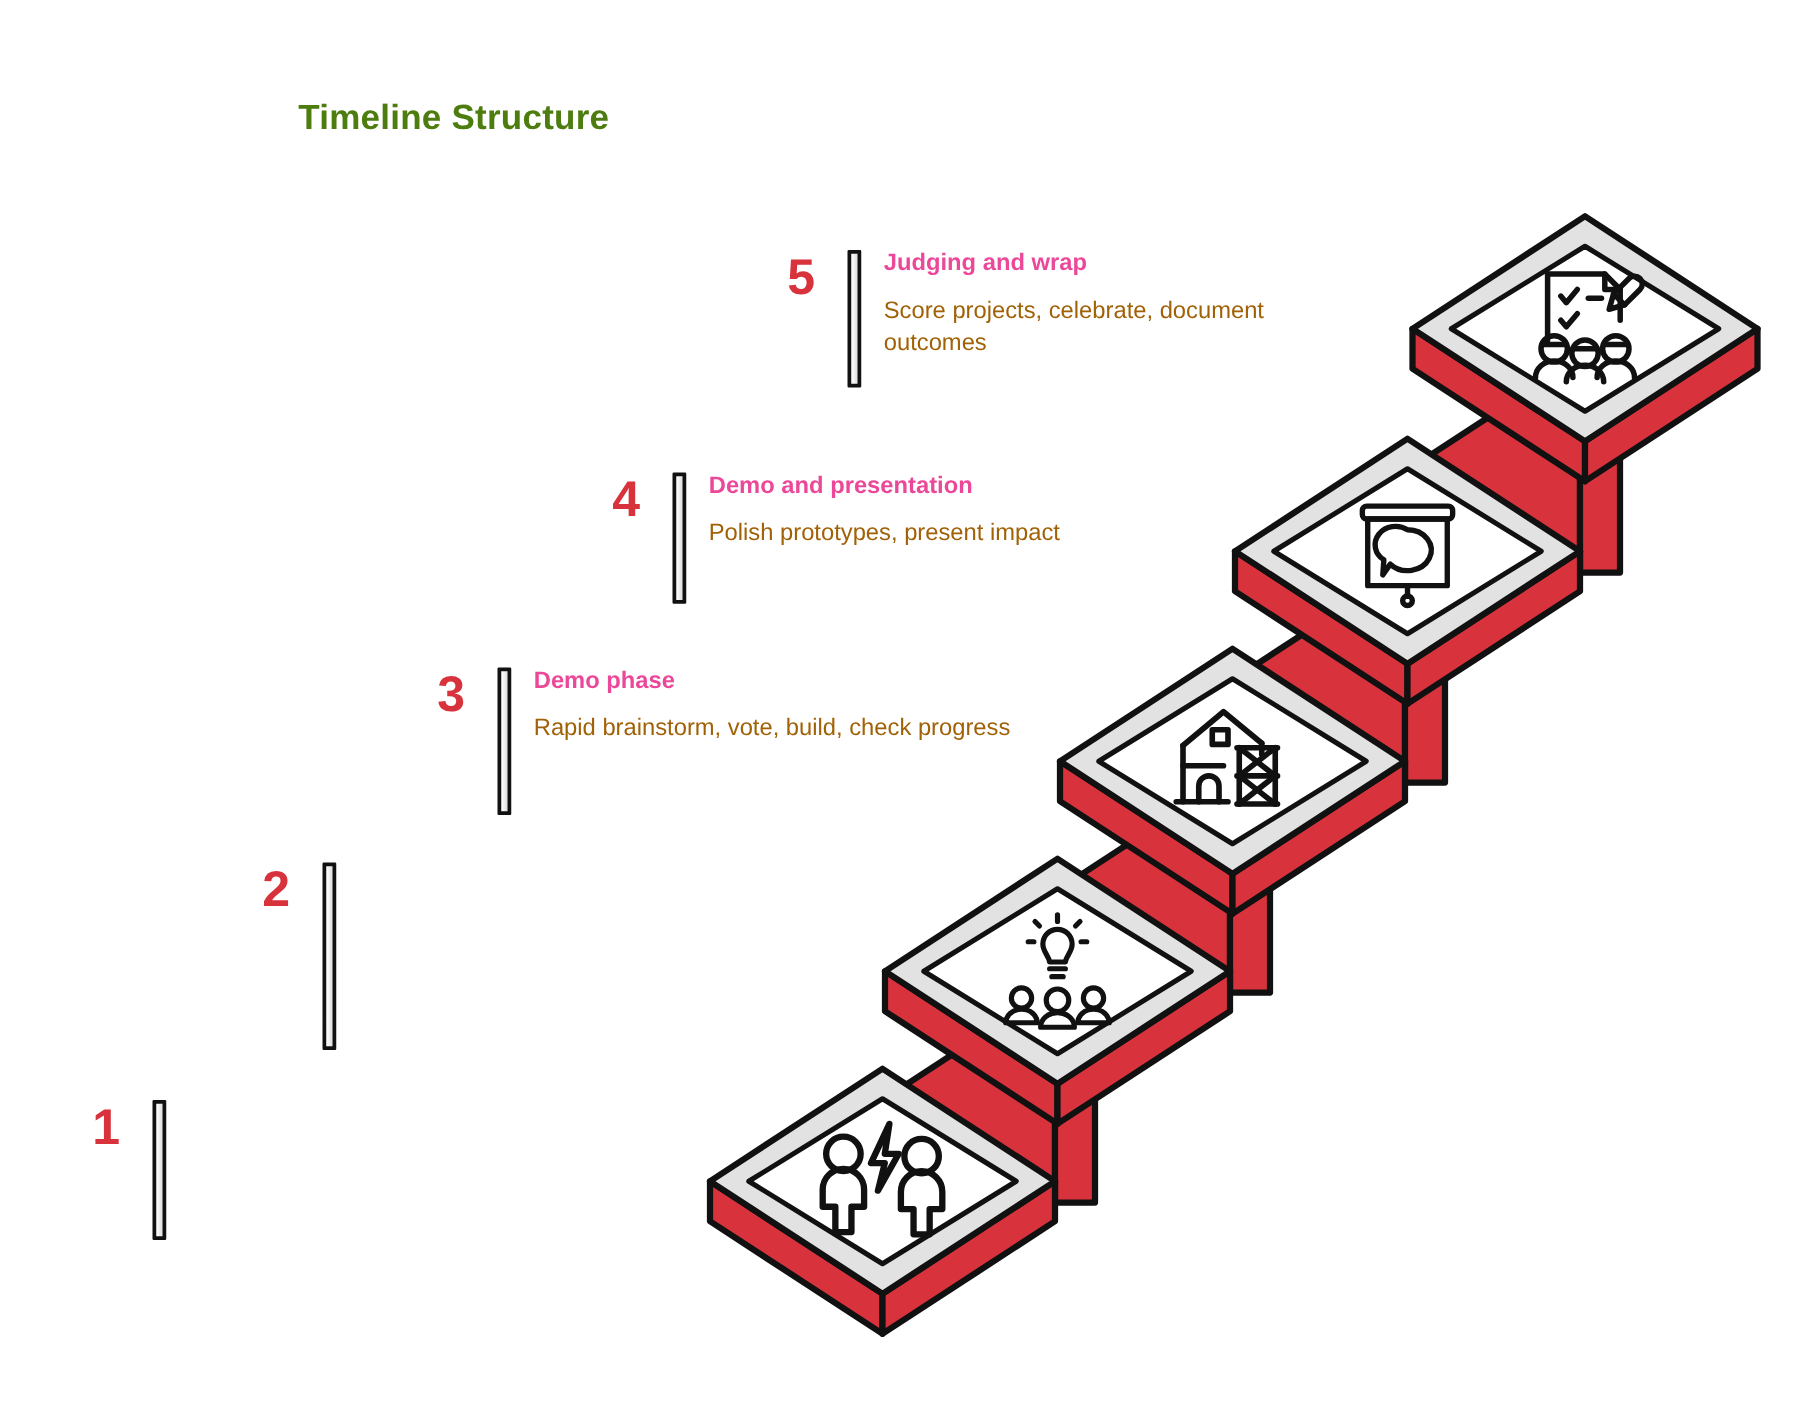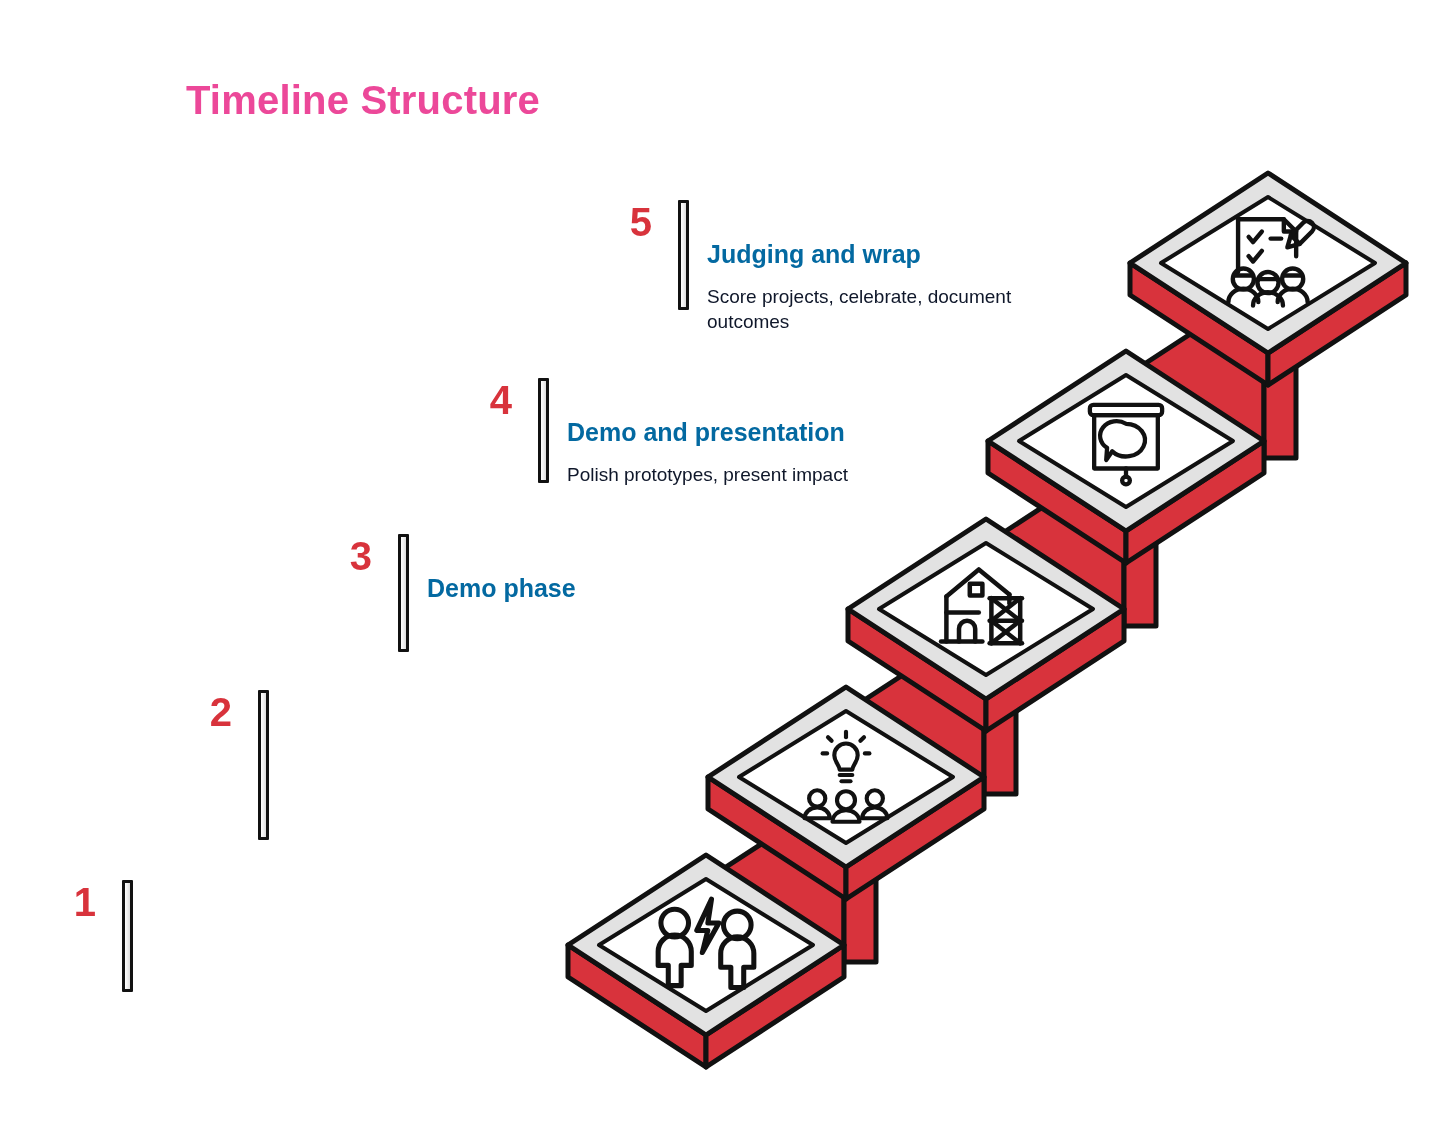--- a/index.html
+++ b/index.html
@@ -17,23 +17,23 @@
     background: #ffffff;
   }
 
   
   #chart-title {
     position: absolute;
     left: 0;
     top: 78px;
     width: 1456px;
     text-align: center;
-    font-size: 40px;
+    font-size: 28px;
     font-weight: bold;
-    color: #ec4899;
+    color: #4d7c0f;
     letter-spacing: 0.2px;
   }
   
   #chart-title { padding-right: 730px; }
 
   
   #staircase {
     position: absolute;
     left: 0; top: 0;
     width: 1456px; height: 1129px;
@@ -63,30 +63,29 @@
     margin: 0 18px 0 26px;
     background: linear-gradient(to right, #ffffff 0%, #f2f2f2 45%, #dcdcdc 100%);
     border: 3px solid #111111;
     border-radius: 1px;
   }
   .step-text {
     flex: 1 1 auto;
     padding-top: 0px;
   }
   .step-heading {
-    font-size: 25px;
+    font-size: 19px;
     font-weight: bold;
-    color: #0369a1;
+    color: #ec4899;
     line-height: 1.18;
     margin-bottom: 14px;
-    margin-top: 40px;
   }
   .step-desc {
     font-size: 19px;
-    color: #0f172a;
+    color: #a16207;
     line-height: 1.33;
     font-weight: normal;
   }
 
   
   #step-block-5 { left: 606px; top: 200px;  width: 420px; }
   #step-block-4 { left: 466px; top: 378px;  width: 500px; }
   #step-block-3 { left: 326px; top: 534px;  width: 520px; }
   #step-block-2 { left: 186px; top: 690px;  width: 510px; }
   #step-block-1 { left:  50px; top: 880px;  width: 500px; }
@@ -274,20 +273,21 @@
       <div class="step-heading">Demo and presentation</div>
       <div class="step-desc">Polish prototypes, present impact</div>
     </div>
   </div>
 
   <div class="step-block" id="step-block-3">
     <div class="step-number">3</div>
     <div class="step-bar"></div>
     <div class="step-text">
       <div class="step-heading">Demo phase</div>
+      <div class="step-desc">Rapid brainstorm, vote, build, check progress</div>
     </div>
   </div>
 
   <div class="step-block" id="step-block-2">
     <div class="step-number">2</div>
     <div class="step-bar"></div>
   </div>
 
   <div class="step-block" id="step-block-1">
     <div class="step-number">1</div>

